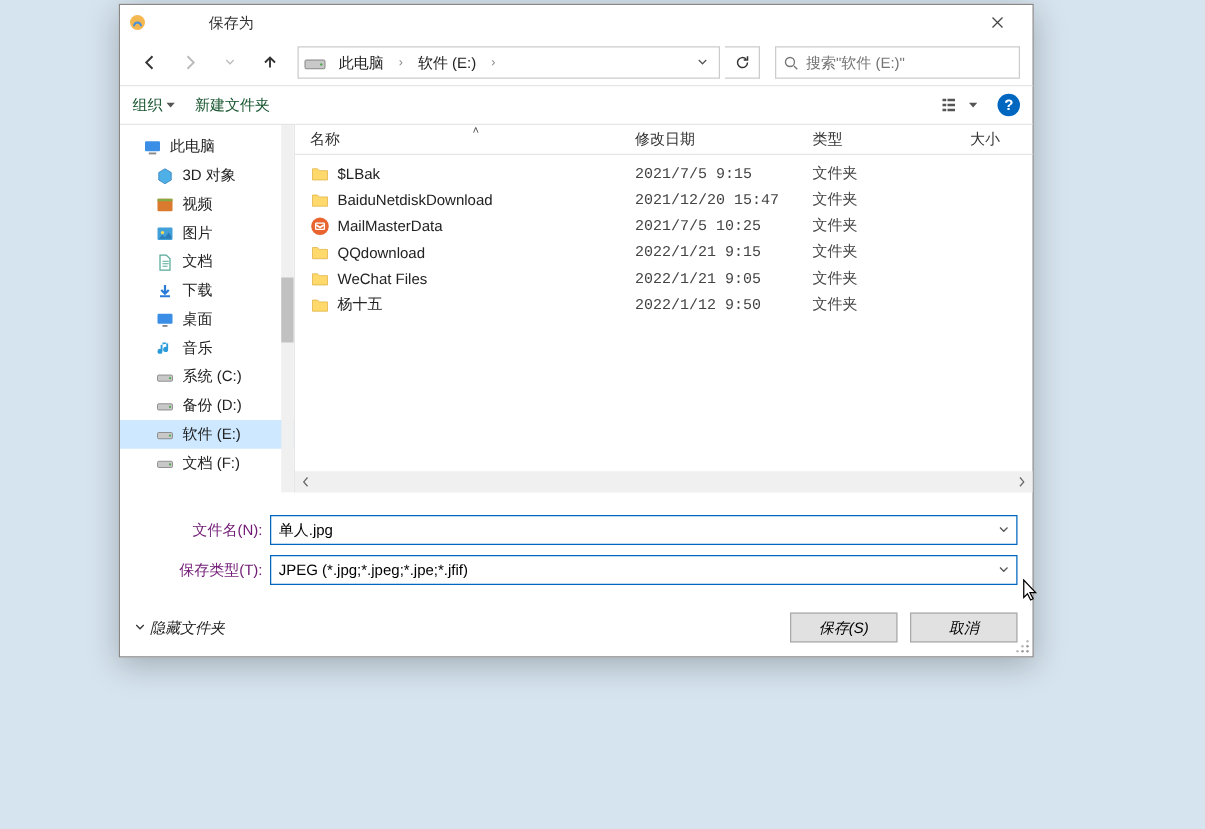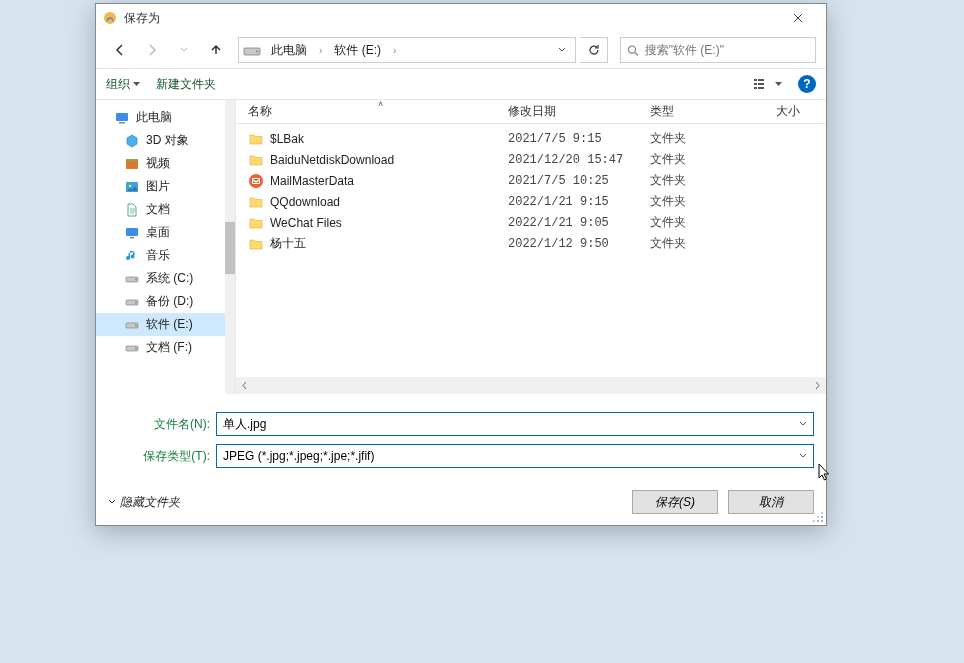--- a/index.html
+++ b/index.html
@@ -1,21 +1,21 @@
 <!DOCTYPE html>
 <html><head>
 <meta charset="utf-8">
 <style>
   * { box-sizing: border-box; margin: 0; padding: 0; font-family: "Microsoft YaHei", "Segoe UI", sans-serif; }
   body { background: #d6e4ef; width: 964px; height: 663px; overflow: hidden; position: relative; }
   .dialog {
     position: absolute; left: 95px; top: 3px; width: 732px; height: 523px;
     background: #fff; border: 1px solid #888; box-shadow: 0 6px 24px rgba(0,0,0,.25);
   }
-  .titlebar { height: 28px; display: flex; align-items: center; padding: 0 6px; }
+  .titlebar { height: 28px; display: flex; align-items: center; padding: 0 6px; gap: 43px; }
   .titlebar .ticon { width: 16px; height: 16px; margin-right: 6px; }
   .titlebar .ttext { font-size: 12px; color: #333; flex: 1; }
   .titlebar .close { width: 44px; height: 28px; display: flex; align-items: center; justify-content: center; color: #444; cursor: pointer; }
 
   .navrow { height: 36px; display: flex; align-items: center; padding: 0 10px; gap: 4px; }
   .navbtn { width: 28px; height: 28px; display: flex; align-items: center; justify-content: center; color: #555; }
   .navbtn.disabled { color: #bbb; }
   .addr { flex: 1; height: 26px; border: 1px solid #ccc; display: flex; align-items: center; padding: 0 4px; gap: 6px; margin-left: 4px; }
   .addr .drive-icon { width: 18px; height: 14px; }
   .crumb { font-size: 12px; color: #222; padding: 2px 4px; }
@@ -56,21 +56,21 @@
   .row .rname { width: 238px; }
   .row .rdate { width: 142px; color: #444; font-family: Liberation Mono, monospace; }
   .row .rtype { width: 110px; color: #444; }
 
   .hscroll { height: 17px; background: #f0f0f0; display: flex; align-items: center; }
   .hscroll .hbtn { width: 17px; height: 17px; display: flex; align-items: center; justify-content: center; color: #555; }
   .hscroll .htrack { flex: 1; position: relative; height: 17px; }
 
   .formrow { display: flex; align-items: center; padding: 4px 12px; }
   .formrow.first { margin-top: 14px; }
-  .formlabel { width: 108px; text-align: right; font-size: 12px; color: #15803d; padding-right: 6px; }
+  .formlabel { width: 108px; text-align: right; font-size: 12px; color: #701a75; padding-right: 6px; }
   .formfield { flex: 1; height: 24px; border: 1px solid #0067c0; display: flex; align-items: center; padding: 0 6px; font-size: 12px; background: #fff; }
   .formfield.tsel { border-color: #0067c0; position: relative; }
   .formfield .caret { margin-left: auto; color: #555; }
 
   .bottom { display: flex; align-items: center; padding: 18px 12px 10px 12px; gap: 10px; font-style: italic; }
   .hidefolders { display: flex; align-items: center; gap: 4px; font-size: 12px; color: #222; cursor: pointer; }
   .bspacer { flex: 1; }
   .btn { width: 86px; height: 24px; border: 1px solid #aaa; background: #e1e1e1; font-size: 12px; display: flex; align-items: center; justify-content: center; cursor: pointer; }
 
   .grip { position: absolute; right: 2px; bottom: 2px; width: 12px; height: 12px; }
@@ -224,20 +224,29 @@
               <svg viewBox="0 0 16 16">
                 <path d="M4 2h5l3 3v9H4z" fill="#fff" stroke="#5a9" stroke-width="1"></path>
                 <path d="M6 7h5M6 9h5M6 11h4" stroke="#5a9" stroke-width="0.8"></path>
               </svg>
             </span>
             <span>文档</span>
           </div>
           <div class="side-item">
             <span class="side-icon">
               <svg viewBox="0 0 16 16">
+                <path d="M8 3v6M5 7l3 3 3-3" stroke="#2a7bd8" stroke-width="1.8" fill="none"></path>
+                <path d="M4 12h8" stroke="#2a7bd8" stroke-width="1.5"></path>
+              </svg>
+            </span>
+            <span>下载</span>
+          </div>
+          <div class="side-item">
+            <span class="side-icon">
+              <svg viewBox="0 0 16 16">
                 <rect x="2" y="3" width="12" height="8" rx="1" fill="#3a8ee6"></rect>
                 <rect x="6" y="12" width="4" height="1.5" fill="#888"></rect>
               </svg>
             </span>
             <span>桌面</span>
           </div>
           <div class="side-item">
             <span class="side-icon">
               <svg viewBox="0 0 16 16">
                 <path d="M6 3v7a2 2 0 1 1-1.5-1.9V5l6-1.5v5a2 2 0 1 1-1.5-1.9V3z" fill="#2a9bd8"></path>

